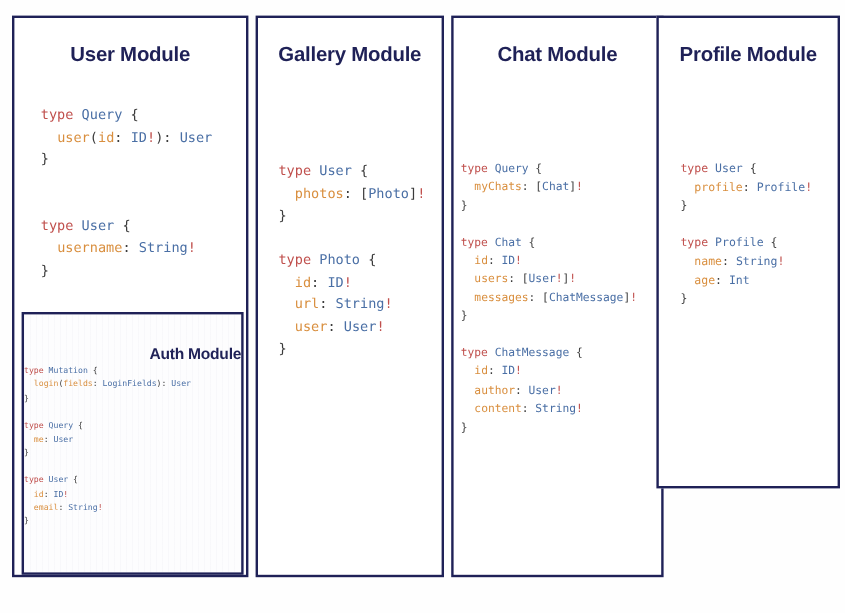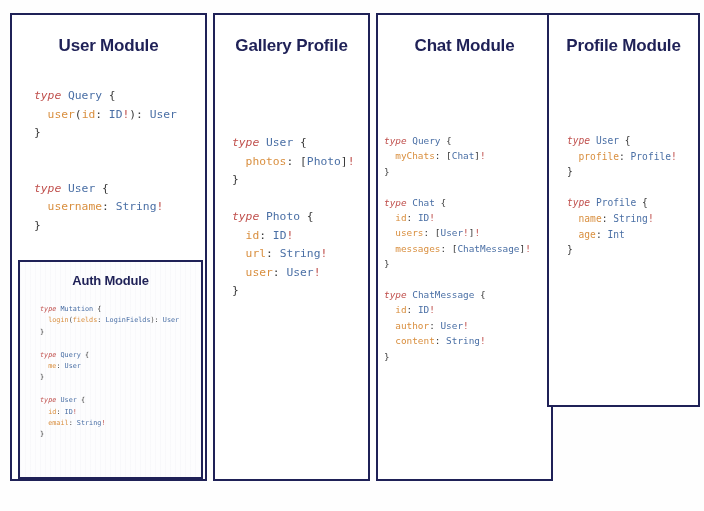--- a/index.html
+++ b/index.html
@@ -63,35 +63,35 @@
   
   .code {
     font-family: "DejaVu Sans Mono", monospace;
     white-space: pre;
     color: #3b3b3b;
     position: relative;
     z-index: 2;
   }
   .code .ln  { display: block; }
 
-  .kw  { color: #c0504d; font-style: italic; }   
+  .kw  { color: #c0504d; }   
   .ty  { color: #4a6fa5; }   
   .fld { color: #d98f3f; }   
   .pn  { color: #3b3b3b; }   
   .bang{ color: #c0504d; }   
 
   
   #card-user        { left: 10px;  top: 13px;  width: 197px; height: 468px; }
   #card-user .card-title  { font-size: 17px; margin-top: 21px; }
   #code-user        { position: absolute; left: 22px; top: 72px; font-size: 11.3px; line-height: 18.5px; }
 
   
   #card-auth        { left: 6px;   top: 245px; width: 185px; height: 219px; }
-  #card-auth .card-title  { font-size: 13px; margin-top: 11px; }
-  #code-auth        { position: absolute; left: 20px; top: 42px; font-size: 6.8px; line-height: 11.4px; }
+  #card-auth .card-title  { font-size: 13px; margin-top: 25px; text-align: right; }
+  #code-auth        { position: absolute; left: 0; top: 42px; font-size: 6.8px; line-height: 11.4px; }
 
   
   #card-gallery     { left: 213px; top: 13px;  width: 157px; height: 468px; }
   #card-gallery .card-title { font-size: 17px; margin-top: 21px; }
   #code-gallery     { position: absolute; left: 17px; top: 119px; font-size: 11.3px; line-height: 18.5px; }
 
   
   #card-chat        { left: 376px; top: 13px;  width: 177px; height: 468px; }
   #card-chat .card-title { font-size: 17px; margin-top: 21px; }
   #code-chat        { position: absolute; left: 6px; top: 118px; font-size: 9.4px; line-height: 15.4px; }
@@ -110,21 +110,21 @@
     <div class="card-title">User Module</div>
     <div class="code" id="code-user"><span class="ln"><span class="kw">type </span><span class="ty">Query</span><span class="pn"> {</span></span><span class="ln"><span class="pn">  </span><span class="fld">user</span><span class="pn">(</span><span class="fld">id</span><span class="pn">: </span><span class="ty">ID</span><span class="bang">!</span><span class="pn">): </span><span class="ty">User</span></span><span class="ln"><span class="pn">}</span></span><span class="ln">&nbsp;</span><span class="ln">&nbsp;</span><span class="ln"><span class="kw">type </span><span class="ty">User</span><span class="pn"> {</span></span><span class="ln"><span class="pn">  </span><span class="fld">username</span><span class="pn">: </span><span class="ty">String</span><span class="bang">!</span></span><span class="ln"><span class="pn">}</span></span></div>
 
     <div class="card sub" id="card-auth">
       <div class="card-title">Auth Module</div>
       <div class="code" id="code-auth"><span class="ln"><span class="kw">type </span><span class="ty">Mutation</span><span class="pn"> {</span></span><span class="ln"><span class="pn">  </span><span class="fld">login</span><span class="pn">(</span><span class="fld">fields</span><span class="pn">: </span><span class="ty">LoginFields</span><span class="pn">): </span><span class="ty">User</span></span><span class="ln"><span class="pn">}</span></span><span class="ln">&nbsp;</span><span class="ln"><span class="kw">type </span><span class="ty">Query</span><span class="pn"> {</span></span><span class="ln"><span class="pn">  </span><span class="fld">me</span><span class="pn">: </span><span class="ty">User</span></span><span class="ln"><span class="pn">}</span></span><span class="ln">&nbsp;</span><span class="ln"><span class="kw">type </span><span class="ty">User</span><span class="pn"> {</span></span><span class="ln"><span class="pn">  </span><span class="fld">id</span><span class="pn">: </span><span class="ty">ID</span><span class="bang">!</span></span><span class="ln"><span class="pn">  </span><span class="fld">email</span><span class="pn">: </span><span class="ty">String</span><span class="bang">!</span></span><span class="ln"><span class="pn">}</span></span></div>
     </div>
   </div>
 
   <div class="card" id="card-gallery">
-    <div class="card-title">Gallery Profile</div>
+    <div class="card-title">Gallery Module</div>
     <div class="code" id="code-gallery"><span class="ln"><span class="kw">type </span><span class="ty">User</span><span class="pn"> {</span></span><span class="ln"><span class="pn">  </span><span class="fld">photos</span><span class="pn">: </span><span class="pn">[</span><span class="ty">Photo</span><span class="pn">]</span><span class="bang">!</span></span><span class="ln"><span class="pn">}</span></span><span class="ln">&nbsp;</span><span class="ln"><span class="kw">type </span><span class="ty">Photo</span><span class="pn"> {</span></span><span class="ln"><span class="pn">  </span><span class="fld">id</span><span class="pn">: </span><span class="ty">ID</span><span class="bang">!</span></span><span class="ln"><span class="pn">  </span><span class="fld">url</span><span class="pn">: </span><span class="ty">String</span><span class="bang">!</span></span><span class="ln"><span class="pn">  </span><span class="fld">user</span><span class="pn">: </span><span class="ty">User</span><span class="bang">!</span></span><span class="ln"><span class="pn">}</span></span></div>
   </div>
 
   <div class="card" id="card-chat">
     <div class="card-title">Chat Module</div>
     <div class="code" id="code-chat"><span class="ln"><span class="kw">type </span><span class="ty">Query</span><span class="pn"> {</span></span><span class="ln"><span class="pn">  </span><span class="fld">myChats</span><span class="pn">: </span><span class="pn">[</span><span class="ty">Chat</span><span class="pn">]</span><span class="bang">!</span></span><span class="ln"><span class="pn">}</span></span><span class="ln">&nbsp;</span><span class="ln"><span class="kw">type </span><span class="ty">Chat</span><span class="pn"> {</span></span><span class="ln"><span class="pn">  </span><span class="fld">id</span><span class="pn">: </span><span class="ty">ID</span><span class="bang">!</span></span><span class="ln"><span class="pn">  </span><span class="fld">users</span><span class="pn">: </span><span class="pn">[</span><span class="ty">User</span><span class="bang">!</span><span class="pn">]</span><span class="bang">!</span></span><span class="ln"><span class="pn">  </span><span class="fld">messages</span><span class="pn">: </span><span class="pn">[</span><span class="ty">ChatMessage</span><span class="pn">]</span><span class="bang">!</span></span><span class="ln"><span class="pn">}</span></span><span class="ln">&nbsp;</span><span class="ln"><span class="kw">type </span><span class="ty">ChatMessage</span><span class="pn"> {</span></span><span class="ln"><span class="pn">  </span><span class="fld">id</span><span class="pn">: </span><span class="ty">ID</span><span class="bang">!</span></span><span class="ln"><span class="pn">  </span><span class="fld">author</span><span class="pn">: </span><span class="ty">User</span><span class="bang">!</span></span><span class="ln"><span class="pn">  </span><span class="fld">content</span><span class="pn">: </span><span class="ty">String</span><span class="bang">!</span></span><span class="ln"><span class="pn">}</span></span></div>
   </div>
 
   <div class="card" id="card-profile">
     <div class="card-title">Profile Module</div>

